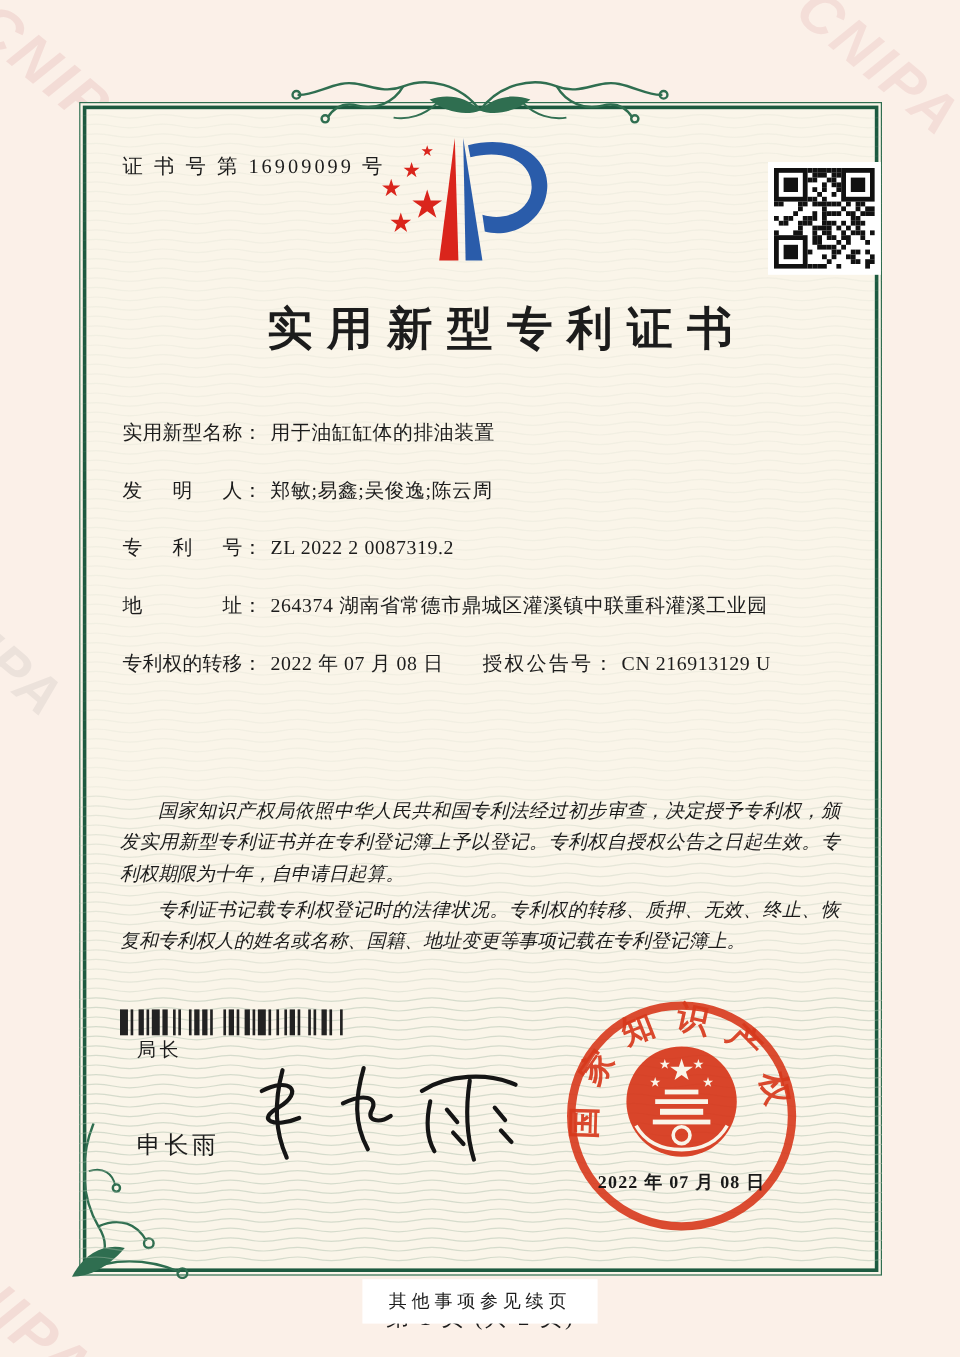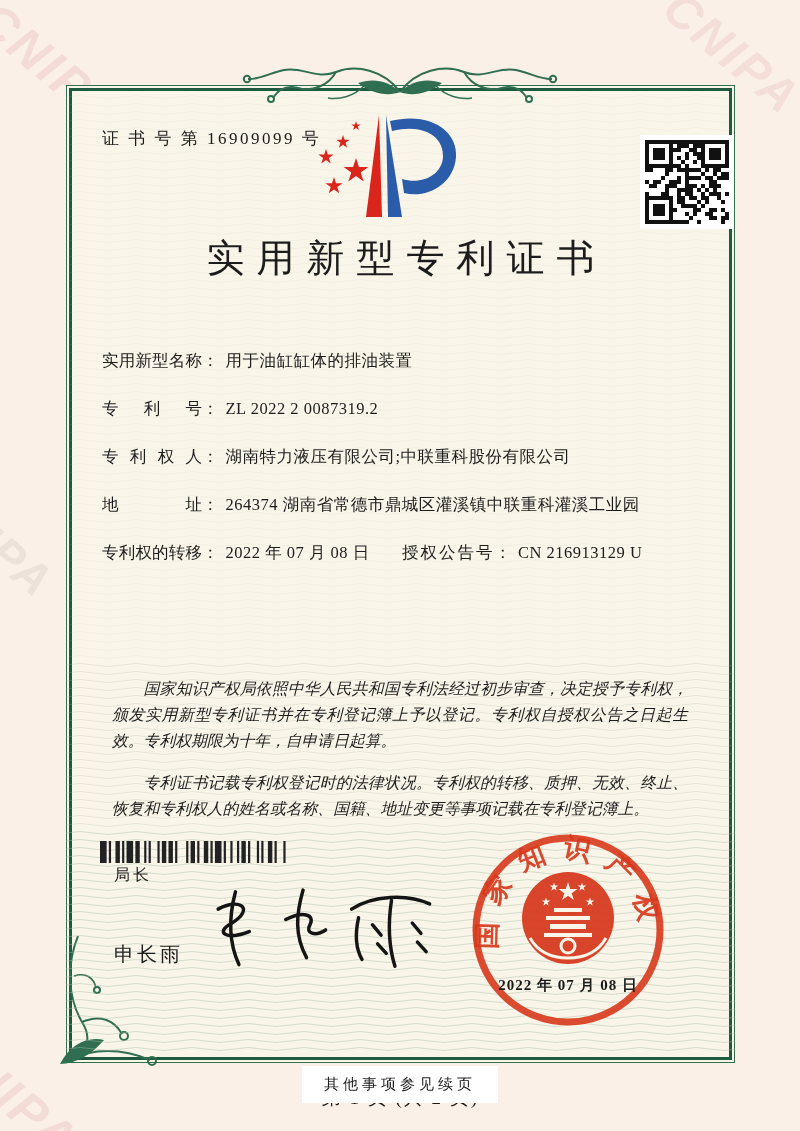--- a/index.html
+++ b/index.html
@@ -19,32 +19,32 @@
   .frame-outer{position:absolute;left:66px;top:85px;width:667px;height:976px;
        border:1px solid #2f6e50;z-index:1}
   .frame-inner{position:absolute;left:2px;top:2px;right:2px;bottom:2px;border:3px solid #1d5a40}
   .orn-top{position:absolute;left:240px;top:52px;z-index:2}
   .orn-corner{position:absolute;left:52px;top:936px;z-index:2}
   .content{position:absolute;left:66px;top:85px;width:669px;height:836px;z-index:2}
   .waves{position:absolute;left:0;top:0;z-index:0}
   .certno{position:absolute;left:36px;top:42px;font-size:17px;letter-spacing:2.5px;z-index:1}
   .logo{position:absolute;left:244px;top:22px;z-index:1}
   .qr{position:absolute;left:574px;top:50px;z-index:1;background:#fff;padding:5px}
-  .title{position:absolute;left:0;top:148px;width:100%;margin:0;text-align:center;
-       font-size:38px;font-weight:400;letter-spacing:12px;text-indent:12px;z-index:1}
+  .title{position:absolute;left:0;top:148px;width:100%;margin:16px;text-align:center;
+       font-size:38px;font-weight:700;letter-spacing:12px;text-indent:12px;z-index:1}
   .fields{position:absolute;left:36px;top:262px;width:610px;z-index:1;font-size:16.5px}
   .frow{position:relative;line-height:27px;margin-bottom:21px;white-space:nowrap}
   .flabel{display:inline-block;width:100px;text-align:justify;text-align-last:justify;vertical-align:top}
   .colon{margin-right:7px}
   .fvalue{letter-spacing:0.5px}
   .gpair{position:absolute;left:300px;top:0}
   .g2label{letter-spacing:2px}
   .paras{position:absolute;left:30px;top:575px;width:608px;z-index:1;
        font-size:15.8px;line-height:26px;text-align:justify;font-style:italic}
-  .paras p{margin:16px;text-indent:2em}
+  .paras p{margin:4px;text-indent:2em}
   .barcode{position:absolute;left:34px;top:756px;z-index:1}
   .sig-title{position:absolute;left:48px;top:780px;font-size:16px;letter-spacing:3px;z-index:1}
   .sig-name{position:absolute;left:48px;top:856px;font-size:20px;letter-spacing:3px;z-index:1}
   .sig{position:absolute;left:140px;top:792px;z-index:1}
   .seal{position:absolute;left:402px;top:745px;z-index:3}
   .pageinfo{position:absolute;left:0;top:1000px;width:100%;text-align:center;
        font-size:19px;letter-spacing:2px;z-index:1}
   .note{position:absolute;left:50%;top:1066px;transform:translateX(-50%);
        background:#ffffff;padding:9px 22px;font-size:15px;letter-spacing:4px;
        white-space:nowrap;z-index:3}
@@ -382,24 +382,24 @@
       </g>
   </svg>
 
   <h1 class="title">实用新型专利证书</h1>
 
   <div class="fields">
     <div class="frow">
       <span class="flabel">实用新型名称</span><span class="colon">：</span><span class="fvalue">用于油缸缸体的排油装置</span>
     </div>
     <div class="frow">
-      <span class="flabel">专利号</span><span class="colon">：</span><span class="fvalue">ZL 2022 2 0087319.2</span>
+      <span class="flabel">发明人</span><span class="colon">：</span><span class="fvalue">郑敏;易鑫;吴俊逸;陈云周</span>
     </div>
     <div class="frow">
-      <span class="flabel">专利权人</span><span class="colon">：</span><span class="fvalue">湖南特力液压有限公司;中联重科股份有限公司</span>
+      <span class="flabel">专利号</span><span class="colon">：</span><span class="fvalue">ZL 2022 2 0087319.2</span>
     </div>
     <div class="frow">
       <span class="flabel">地址</span><span class="colon">：</span><span class="fvalue">264374 湖南省常德市鼎城区灌溪镇中联重科灌溪工业园</span>
     </div>
     <div class="frow">
       <span class="flabel">专利权的转移</span><span class="colon">：</span><span class="fvalue">2022 年 07 月 08 日</span>
       <span class="gpair">
         <span class="g2label">授权公告号</span><span class="colon">：</span><span class="fvalue">CN 216913129 U</span>
       </span>
     </div>

